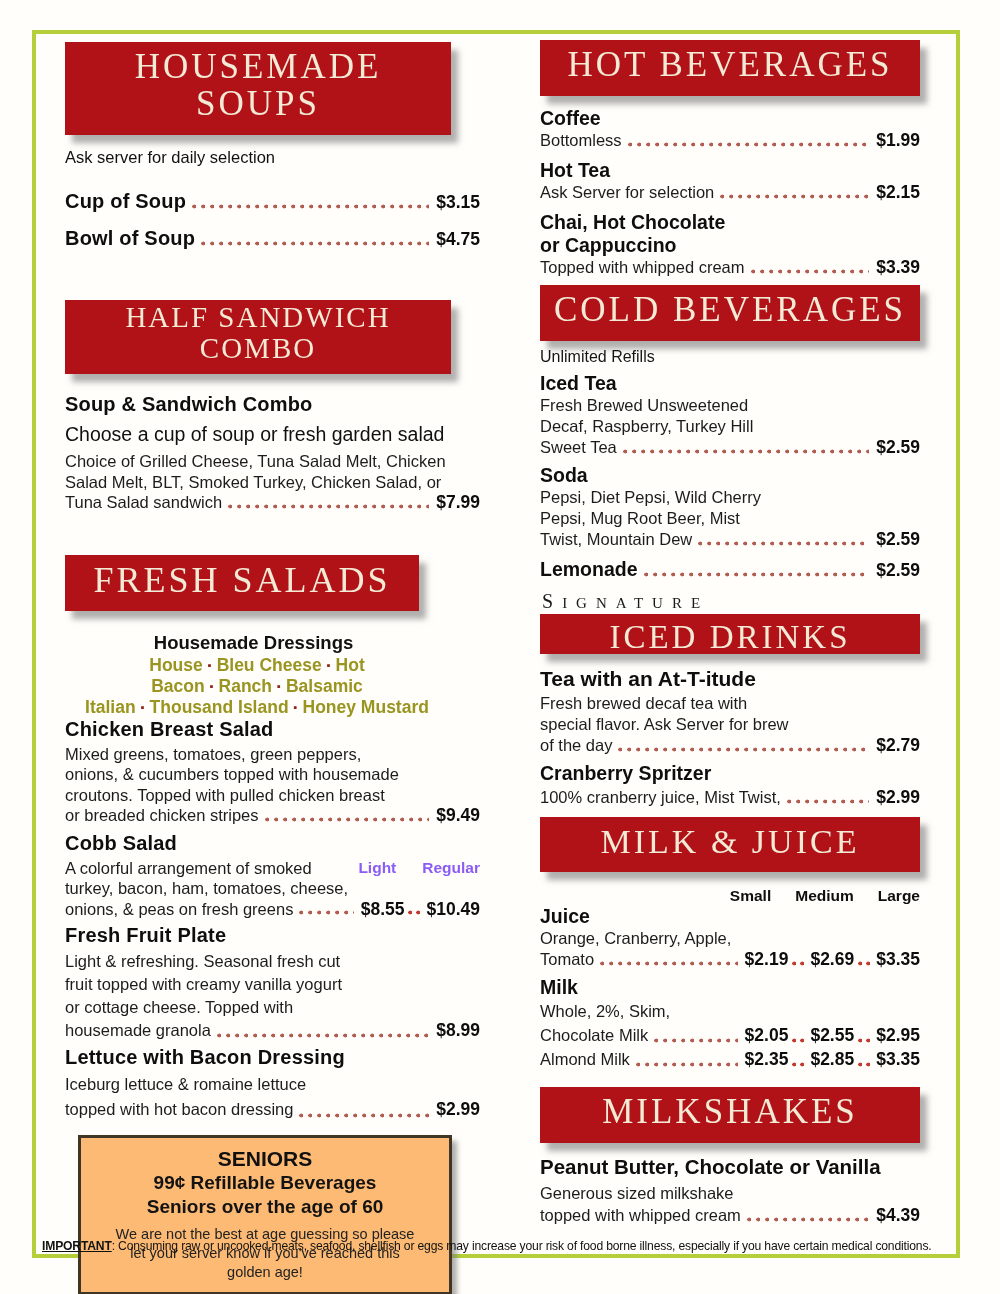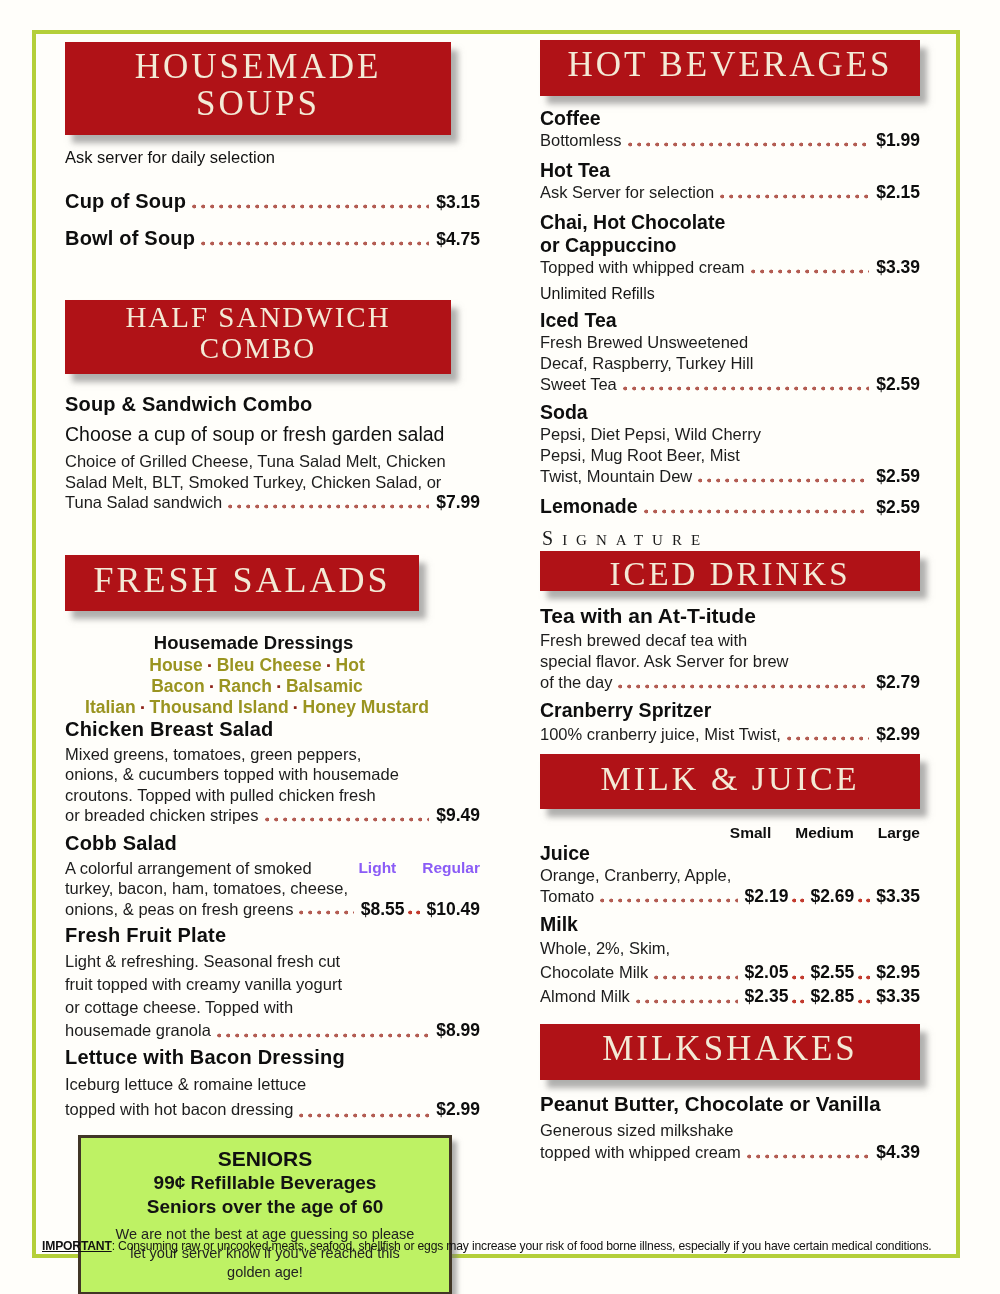--- a/index.html
+++ b/index.html
@@ -48,21 +48,21 @@
   .price{font-weight:bold;font-size:17.5px;white-space:nowrap;color:#0d0d0d;}
 
   .dress-title{font-weight:bold;font-size:18.5px;text-align:center;margin-top:21px;color:#111;}
   .dress-line{font-weight:bold;font-size:17.5px;text-align:center;color:#9a9420;line-height:20.5px;margin-top:1px;}
   .dress-sep{color:#8d2016;font-size:11px;padding:0 5px;vertical-align:2px;}
 
   .cols-hdr{font-weight:bold;font-size:15.5px;color:#8b5cf6;white-space:nowrap;}
 
   .seniors{
     margin-top:13px;margin-left:13px;width:356px;
-    background:#bef264;border:3px solid #413626;
+    background:#fdba74;border:3px solid #413626;
     box-shadow:5px 6px 5px rgba(120,120,120,.6);
     text-align:center;padding:9px 6px 10px;box-sizing:content-box;
   }
   .seniors .s-title{font-weight:bold;font-size:21px;color:#101010;}
   .seniors .s-line{font-weight:bold;font-size:19px;line-height:24px;color:#131313;}
   .seniors .s-note{font-size:14.5px;line-height:19px;color:#222;}
   .seniors .s-note-wrap{margin-top:6px;}
 
   .signature{
     font-family:"Liberation Serif","DejaVu Serif",serif;
@@ -131,21 +131,21 @@
   </div>
   <div class="dress-line" style="width:400px;margin-left:-8px;">
     <span>Italian</span><span class="dress-sep">▪</span><span>Thousand Island</span><span class="dress-sep">▪</span><span>Honey Mustard</span>
   </div>
 
   <div style="">
     <div class="mi-name">Chicken Breast Salad</div>
     <div class="mi-desc" style="margin-top:3px;">
       <div>Mixed greens, tomatoes, green peppers,</div>
       <div>onions, &amp; cucumbers topped with housemade</div>
-      <div>croutons. Topped with pulled chicken fresh</div>
+      <div>croutons. Topped with pulled chicken breast</div>
       <div class="row">
         <span>or breaded chicken stripes</span>
         <span class="leader"></span>
         <span class="price">$9.49</span>
       </div>
     </div>
   </div>
 
   <div style="margin-top:6px;">
     <div class="mi-name">Cobb Salad</div>
@@ -233,20 +233,23 @@
   <div style="margin-top:8px;">
     <div class="rc-name" style="line-height:23px;">Chai, Hot Chocolate</div>
     <div class="rc-name" style="line-height:23px;">or Cappuccino</div>
     <div class="row rc-desc">
       <span>Topped with whipped cream</span>
       <span class="leader"></span>
       <span class="price">$3.39</span>
     </div>
   </div>
 
+  <div class="banner" style="margin-top:7px;">
+    <span>COLD BEVERAGES</span>
+  </div>
   <div style="margin-top:7px;font-size:16px;">Unlimited Refills</div>
 
   <div style="margin-top:6px;">
     <div class="rc-name">Iced Tea</div>
     <div class="rc-desc">
       <div>Fresh Brewed Unsweetened</div>
       <div>Decaf, Raspberry, Turkey Hill</div>
       <div class="row">
         <span>Sweet Tea</span>
         <span class="leader"></span>

